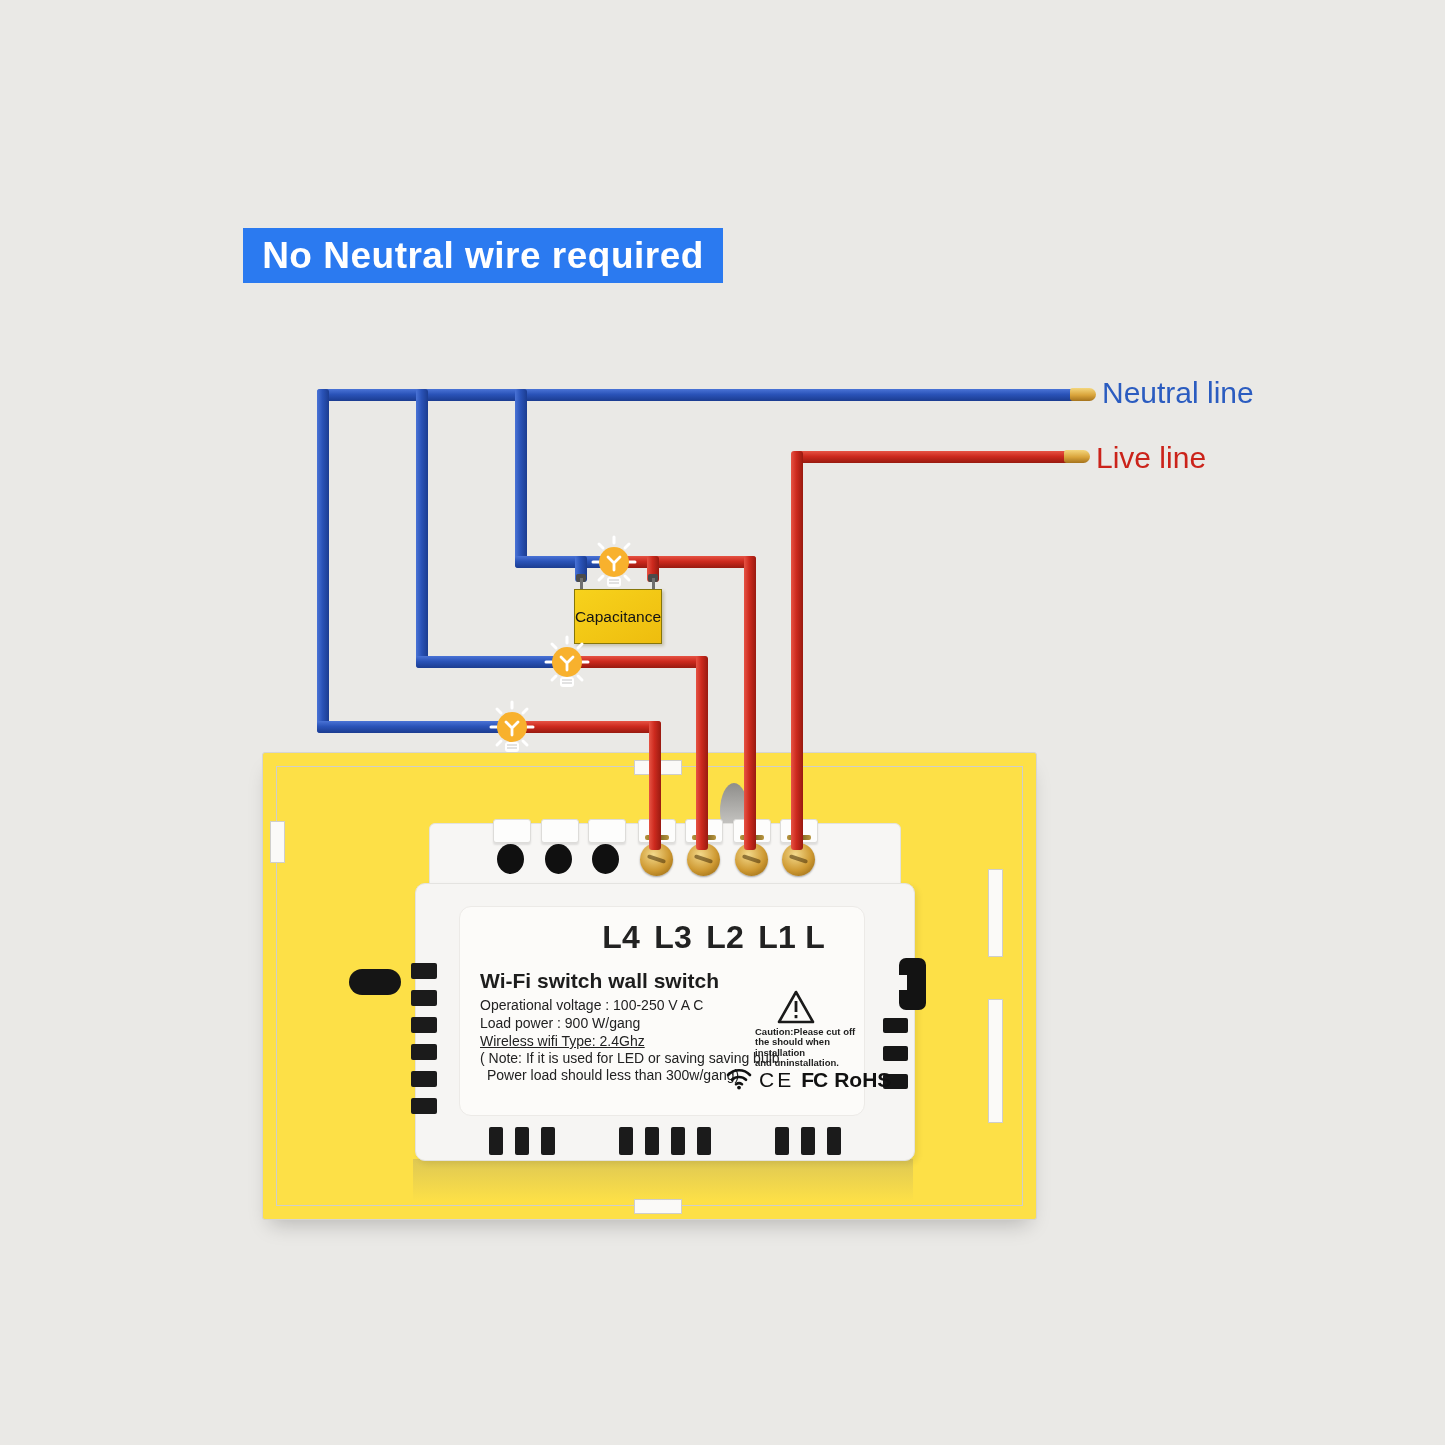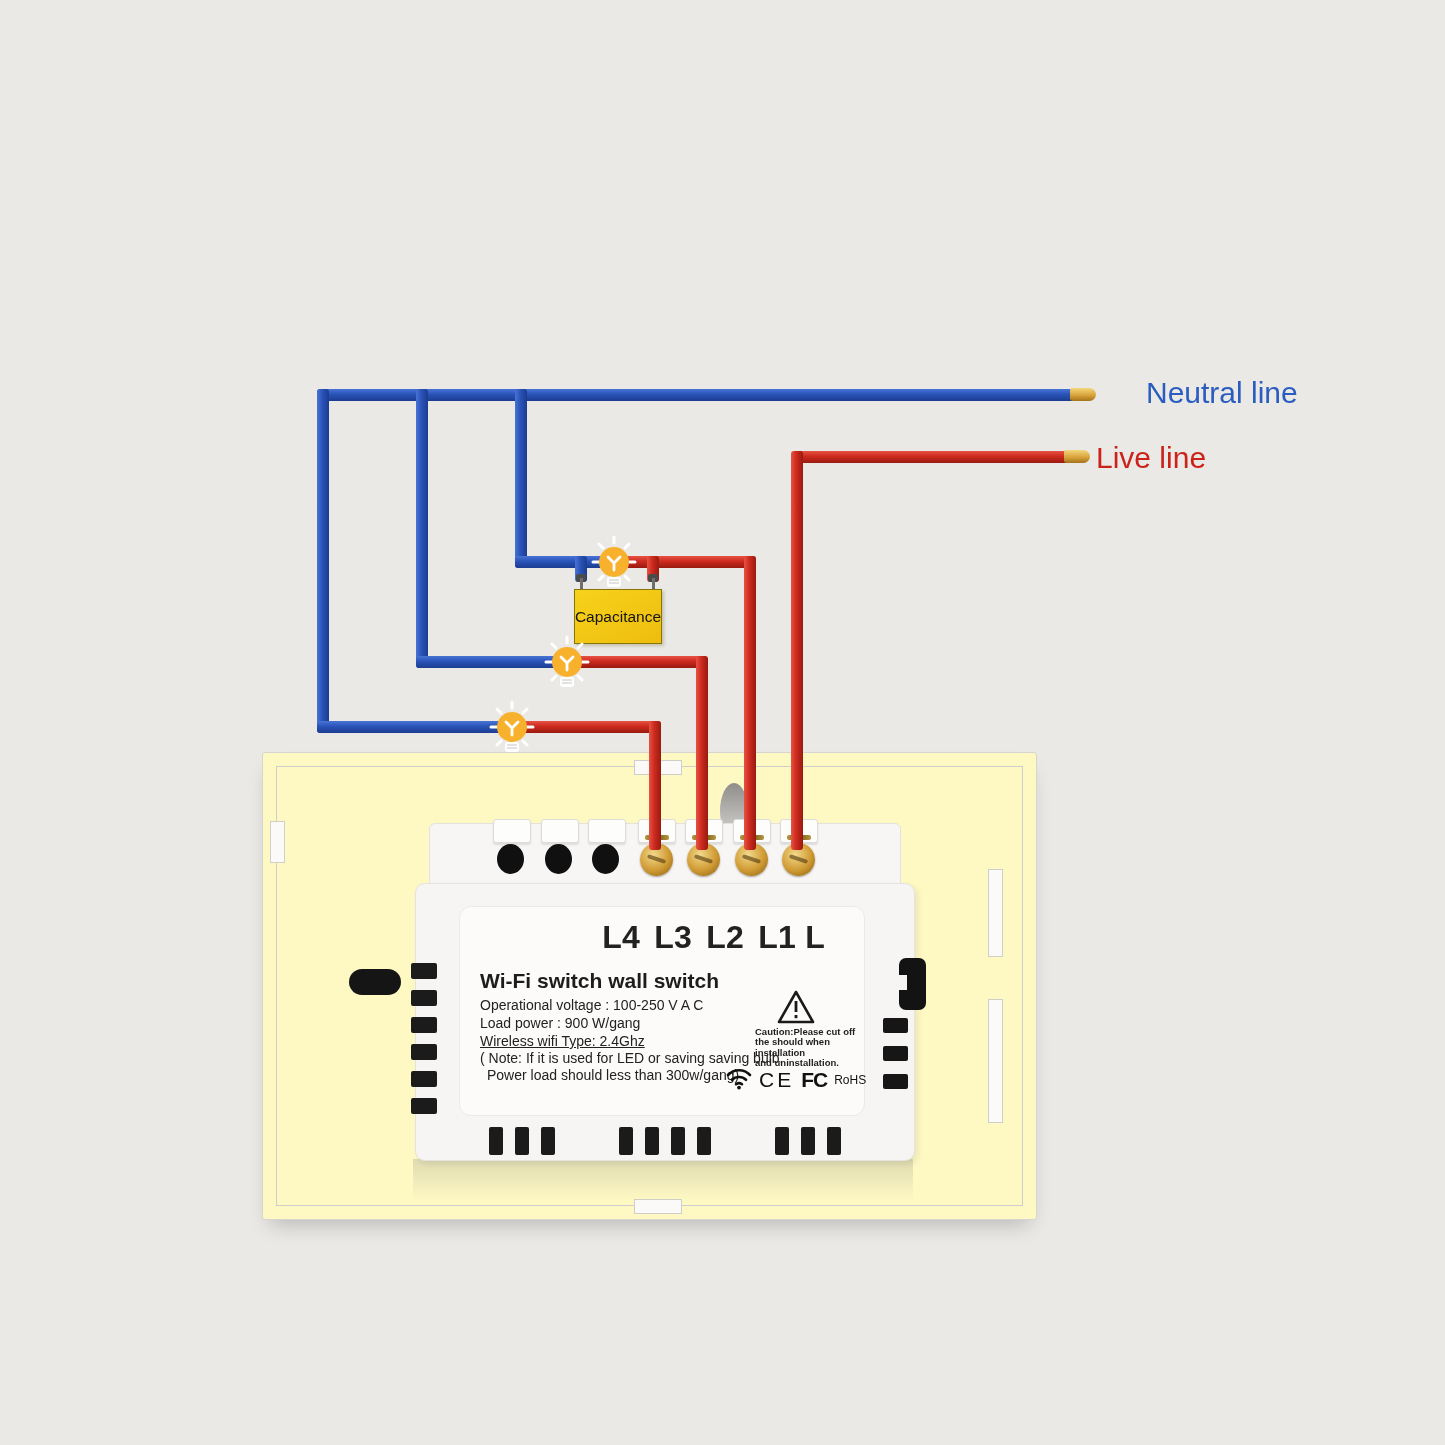--- a/index.html
+++ b/index.html
@@ -7,21 +7,21 @@
     position:relative;width:1445px;height:1445px;overflow:hidden;
     background:#eae9e6;font-family:"Liberation Sans",sans-serif;
   }
   
   .banner{
     position:absolute;left:243px;top:228px;width:480px;height:55px;
     background:#2b7af0;display:flex;align-items:center;justify-content:center;
     color:#fff;font-size:37px;font-weight:bold;letter-spacing:.5px;z-index:6;
   }
   .legend-label{position:absolute;font-size:30px;font-weight:500;z-index:6;}
-  .legend-neutral{left:1102px;top:376px;color:#2b5cc0;margin-left:44px;}
+  .legend-neutral{left:1102px;top:376px;color:#2b5cc0;}
   .legend-live{left:1096px;top:441px;color:#cb231a;}
   
   .wire{position:absolute;z-index:3;border-radius:3px;}
   .wire-h.blue{background:linear-gradient(180deg,#4a73d6 0%,#2a53b8 45%,#1b3c90 100%);}
   .wire-v.blue{background:linear-gradient(90deg,#4a73d6 0%,#2a53b8 45%,#1b3c90 100%);}
   .wire-h.red{background:linear-gradient(180deg,#e65344 0%,#cd2a1e 45%,#991a10 100%);}
   .wire-v.red{background:linear-gradient(90deg,#e65344 0%,#cd2a1e 45%,#991a10 100%);}
   .gold-tip{
     position:absolute;width:26px;height:13px;z-index:4;
     background:linear-gradient(180deg,#f4d67c,#d9a43b 55%,#a5731c);
@@ -33,21 +33,21 @@
     position:absolute;left:574px;top:589px;width:86px;height:53px;z-index:5;
     background:linear-gradient(150deg,#f7d21c,#eebd0e);
     border:1px solid #86760a;box-shadow:2px 2px 3px rgba(90,75,0,.25);
     display:flex;align-items:center;justify-content:center;
     font-size:15.5px;color:#141414;
   }
   .bulb{position:absolute;width:56px;height:62px;z-index:5;}
   
   .plate{
     position:absolute;left:262px;top:752px;width:773px;height:466px;z-index:1;
-    background:#fef9c3;border:1px solid #d6d5d2;border-radius:3px;
+    background:#fde047;border:1px solid #d6d5d2;border-radius:3px;
     box-shadow:0 12px 20px -8px rgba(0,0,0,.22);
   }
   .plate-inner{position:absolute;left:13px;top:13px;width:745px;height:438px;border:1px solid #cfcecb;}
   .plate-notch{position:absolute;background:#fbfaf8;border:1px solid #cfcecb;}
   .oval-hole{
     position:absolute;left:457px;top:30px;width:28px;height:56px;border-radius:50%;
     background:linear-gradient(180deg,#8f8e8b,#c2c1be 70%,#b4b3b0);
   }
   .screw-pill{position:absolute;left:86px;top:216px;width:52px;height:26px;border-radius:13px;background:#151515;}
   .strip{
@@ -82,27 +82,30 @@
   }
   .tlabel{position:absolute;top:12px;transform:translateX(-50%);font-size:32px;font-weight:bold;color:#222;}
   .dev-title{position:absolute;left:20px;top:62px;font-size:21px;font-weight:bold;color:#1d1d1d;}
   .spec{position:absolute;left:20px;font-size:14px;color:#222;white-space:nowrap;}
   .caution{position:absolute;left:279px;top:120px;width:126px;font-size:9.5px;font-weight:600;line-height:1.1;color:#1e1e1e;}
   .caution span{display:block;margin-left:16px;}
   .tri{position:absolute;left:316px;top:82px;}
   .logos{position:absolute;left:266px;top:160px;display:flex;align-items:center;gap:7px;height:26px;}
   .ce{font-size:21px;letter-spacing:3px;color:#111;}
   .fcc{font-size:21px;font-weight:bold;color:#111;letter-spacing:-1px;}
-  .rohs{font-size:12px;font-weight:400;color:#111;}
+  .rohs{font-size:21px;font-weight:700;color:#111;}
 </style>
 </head>
 <body>
 
 <div id="canvas">
 
+  <div class="banner">
+    <span>No Neutral wire required</span>
+  </div>
 
   <div class="legend-label legend-neutral">Neutral line</div>
   <div class="legend-label legend-live">Live line</div>
 
   <div class="plate">
     <div class="plate-inner"></div>
     <div class="plate-notch" style="left:7px;top:68px;width:13px;height:40px;"></div>
     <div class="plate-notch" style="left:725px;top:116px;width:13px;height:86px;"></div>
     <div class="plate-notch" style="left:725px;top:246px;width:13px;height:122px;"></div>
     <div class="plate-notch" style="left:371px;top:7px;width:46px;height:13px;"></div>

